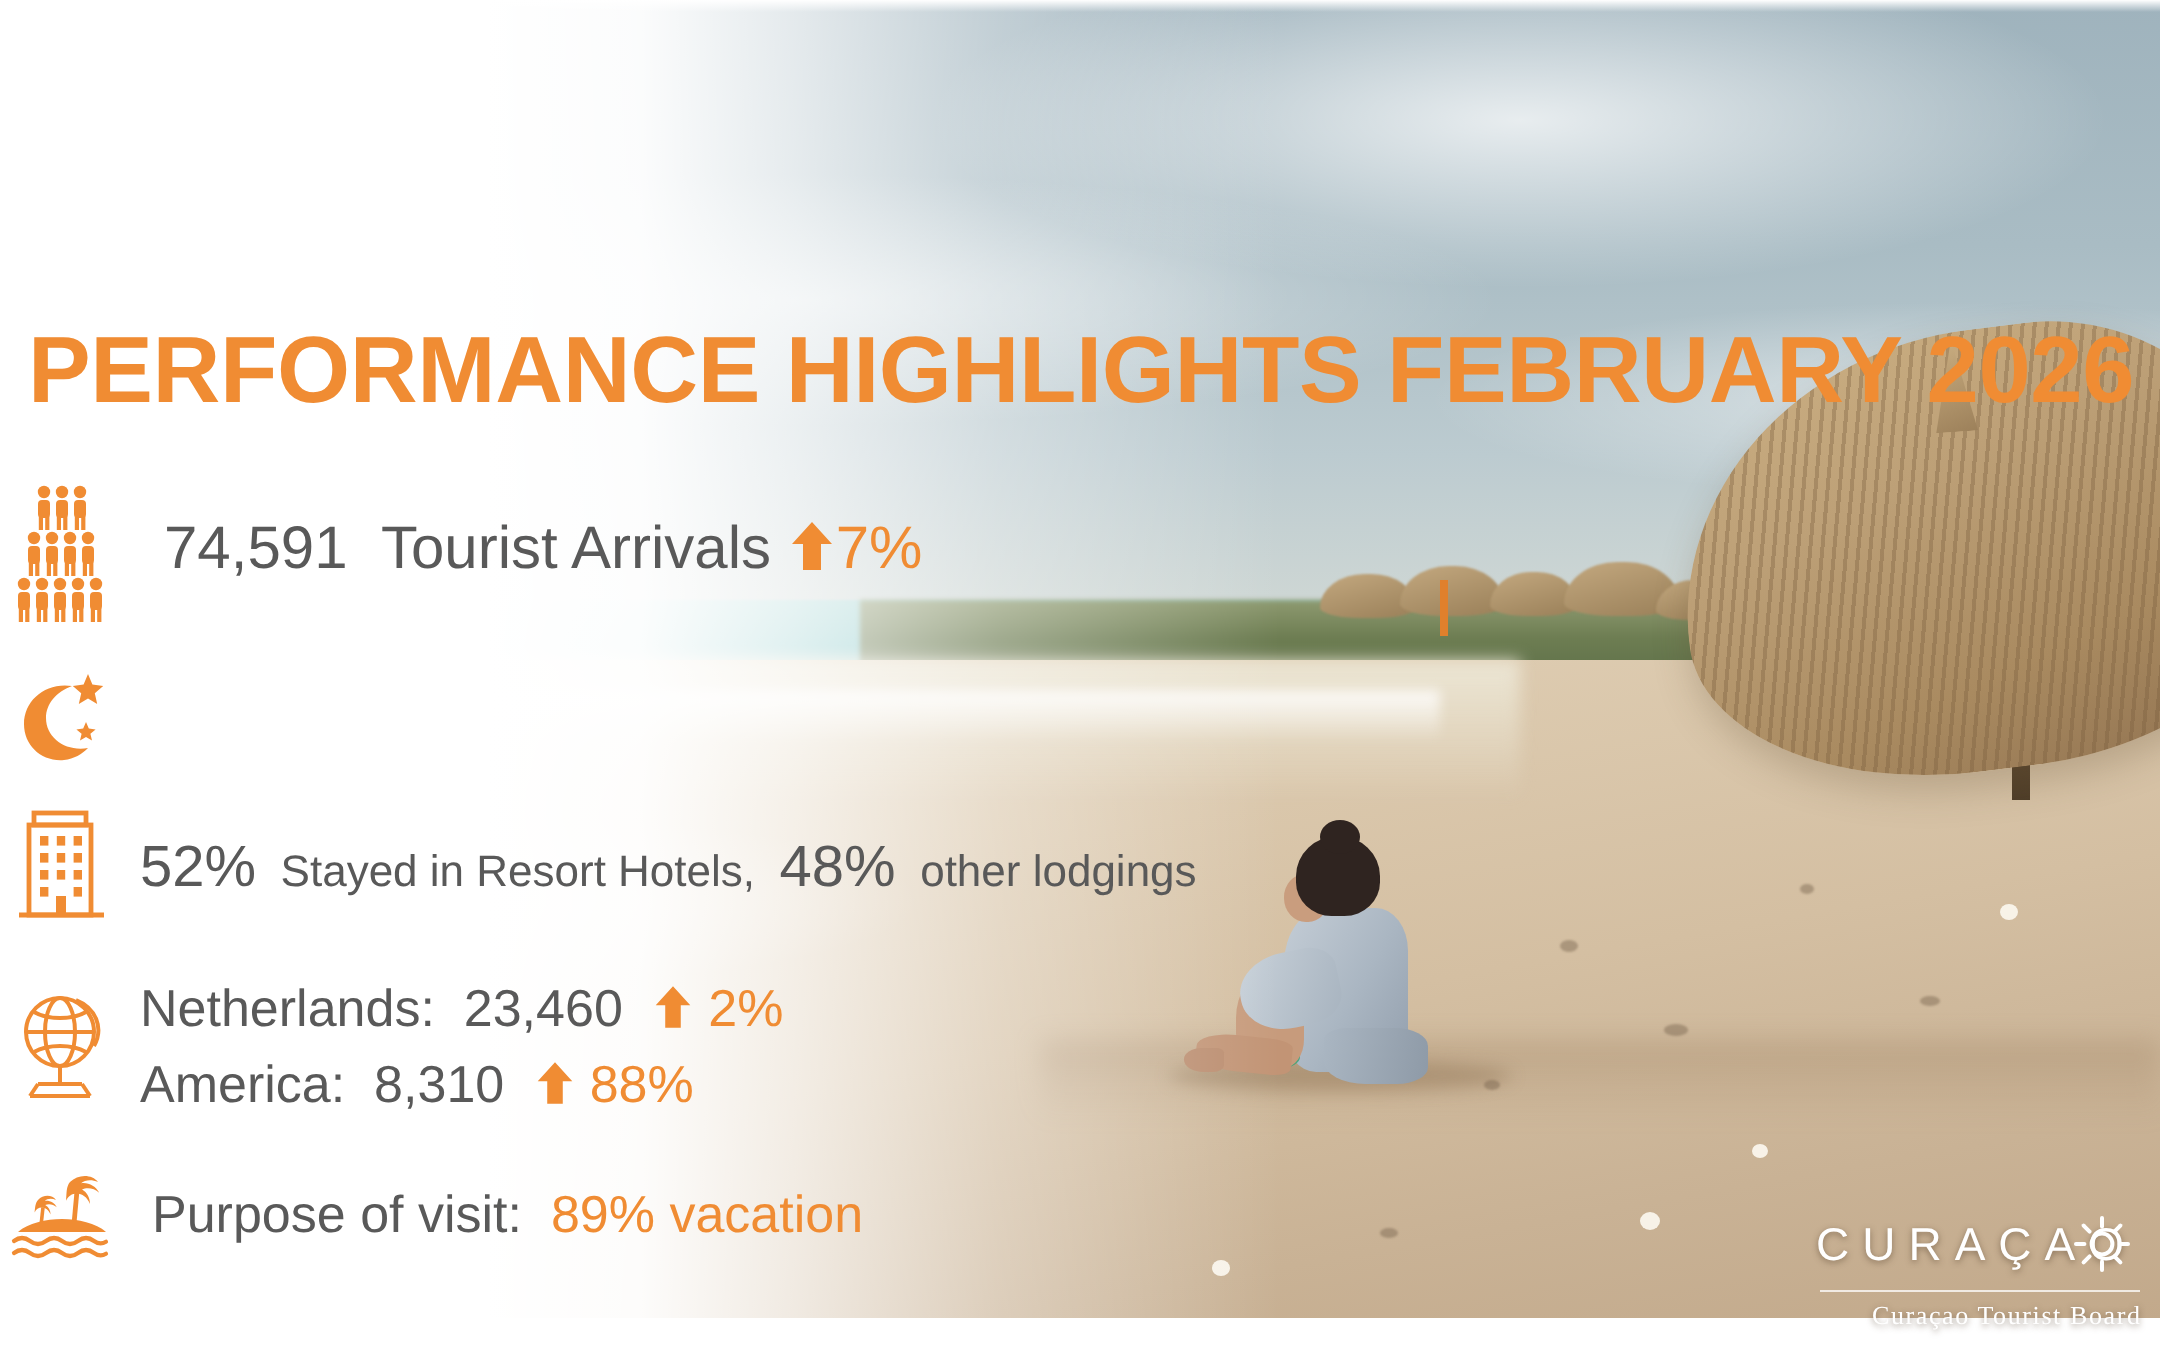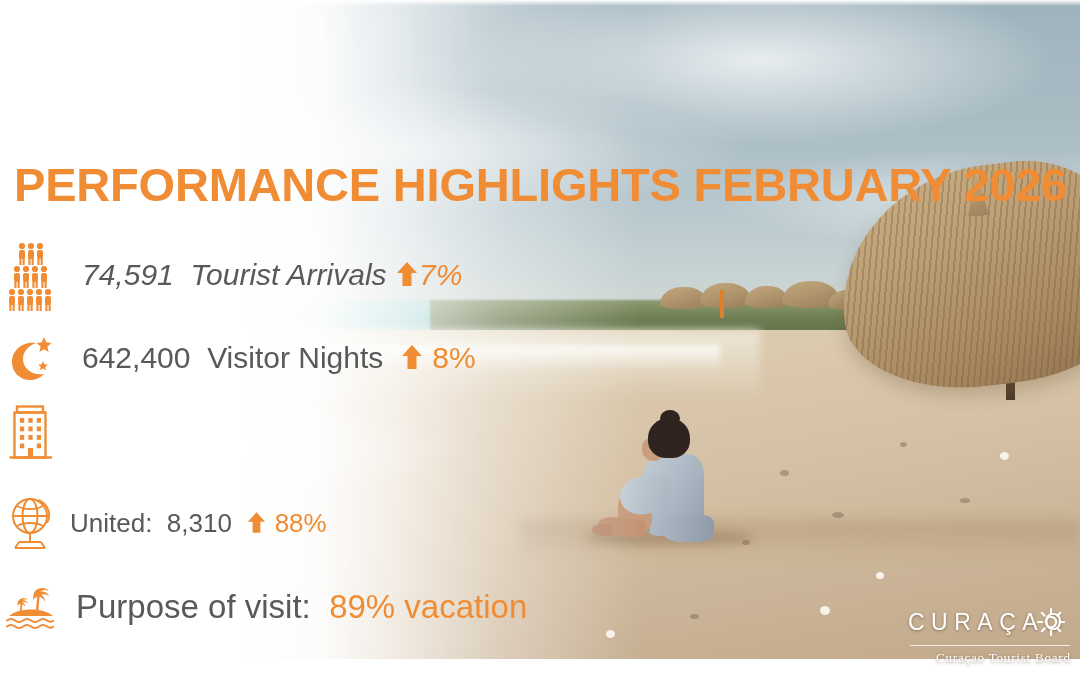--- a/index.html
+++ b/index.html
@@ -197,37 +197,37 @@
 
   .rows { position:absolute; left:0; top:186px; width:700px; }
 
   .row { position:relative; display:flex; align-items:center; }
   .row-icon {
     width:62px; min-width:62px; height:100%;
     display:flex; align-items:center; justify-content:center;
   }
   .row-text { color:#595959; white-space:nowrap; }
 
-  .r-arrivals { height:92px;font-style:italic; }
+  .r-arrivals { height:92px; }
   .r-arrivals .row-text { font-size:30px; padding-left:20px; }
 
   .r-nights { height:74px; }
   .r-nights .row-text { font-size:30px; padding-left:20px; }
 
   .r-hotels { height:76px; }
   .r-hotels .row-text { font-size:22px; padding-left:8px; }
   .r-hotels .big { font-size:29px; }
 
   .r-countries { height:104px; align-items:center; }
   .r-countries .row-icon { align-items:center; }
   .r-countries .stack { padding-left:8px; }
   .r-countries .line { font-size:26px; color:#595959; line-height:36px; white-space:nowrap; }
 
   .r-purpose { height:62px; }
-  .r-purpose .row-text { font-size:33px; padding-left:14px; }
+  .r-purpose .row-text { font-size:26px; padding-left:14px; }
 
   .orange { color:#F08C33; }
 
   .arrow {
     display:inline-block;
     vertical-align:-2px;
     margin:0 1px;
   }
 
   
@@ -411,29 +411,20 @@
         </div>
       </div>
 
       <div class="row r-nights">
         <div class="row-icon">
           <svg class="ico" width="50" height="48" viewBox="0 0 50 48" fill="#F08C33" aria-hidden="true">
             <path d="M30 8 C17 6 6 15 6 27 C6 38 15 46 26 45 C31 44.5 35 42 38 39 C27 41 17 34 17 24 C17 17 22 11 30 8 Z"></path>
             <path d="M38 2 l2.2 5.2 L45.6 8 l-4.2 3.6 1.2 5.4 L38 14.2 L33.4 17 l1.2 -5.4 L30.4 8 l5.4 -0.8 Z"></path>
             <path d="M37 26 l1.4 3.2 3.4 0.5 -2.6 2.2 0.8 3.4 -3 -1.8 -3 1.8 0.8 -3.4 -2.6 -2.2 3.4 -0.5 Z"></path>
           </svg>
-        </div>
-        <div class="row-text">
-          <span>642,400</span>
-          <span>&nbsp;</span><span>Visitor Nights</span>
-          <span>&nbsp;</span><span class="arrow">
-            <svg width="22" height="26" viewBox="0 0 22 26" fill="#F08C33">
-                <path d="M11 1 L21 12 L15.5 12 L15.5 25 L6.5 25 L6.5 12 L1 12 Z"></path>
-              </svg>
-          </span><span>&nbsp;</span><span class="orange">8%</span>
         </div>
       </div>
 
       <div class="row r-hotels">
         <div class="row-icon">
           <svg class="ico" width="46" height="60" viewBox="0 0 46 60" aria-hidden="true">
             <g fill="none" stroke="#F08C33" stroke-width="2.4">
               <rect x="9" y="2.5" width="26" height="6"></rect>
               <rect x="6.5" y="8.5" width="31" height="45"></rect>
               <line x1="1.5" y1="53.5" x2="44" y2="53.5"></line>
@@ -447,41 +438,56 @@
                 <rect x="28.8" y="22.5" width="4.2" height="4.8"></rect>
               <rect x="12" y="31" width="4.2" height="4.8"></rect>
                 <rect x="20.4" y="31" width="4.2" height="4.8"></rect>
                 <rect x="28.8" y="31" width="4.2" height="4.8"></rect>
               <rect x="12" y="39.5" width="4.2" height="4.8"></rect>
                 <rect x="28.8" y="39.5" width="4.2" height="4.8"></rect>
               <rect x="20" y="44" width="5" height="9.5"></rect>
             </g>
           </svg>
         </div>
+        <div class="row-text">
+          <span class="big">52%</span>
+          <span>&nbsp;</span><span>Stayed in Resort Hotels,</span>
+          <span>&nbsp;</span><span class="big">48%</span>
+          <span>&nbsp;</span><span>other lodgings</span>
+        </div>
       </div>
 
       <div class="row r-countries">
         <div class="row-icon">
           <svg class="ico" width="48" height="60" viewBox="0 0 48 60" fill="none" stroke="#F08C33" stroke-width="2" aria-hidden="true">
             <circle cx="23" cy="22" r="17"></circle>
             <ellipse cx="23" cy="22" rx="7.5" ry="17"></ellipse>
             <line x1="6" y1="22" x2="40" y2="22"></line>
             <path d="M10 12 C17 16 29 16 36 12"></path>
             <path d="M10 32 C17 28 29 28 36 32"></path>
             <path d="M31 6 C41 10 45 20 40 29"></path>
             <line x1="23" y1="39" x2="23" y2="48"></line>
             <line x1="12" y1="48" x2="34" y2="48"></line>
             <line x1="8" y1="54" x2="38" y2="54"></line>
             <line x1="12" y1="48" x2="8" y2="54"></line>
             <line x1="34" y1="48" x2="38" y2="54"></line>
           </svg>
         </div>
         <div class="stack">
           <div class="line">
-            <span>United:</span>
+            <span>Netherlands:</span>
+            <span>&nbsp;</span><span>23,460</span>
+            <span>&nbsp;</span><span class="arrow">
+              <svg width="19" height="23" viewBox="0 0 22 26" fill="#F08C33">
+                  <path d="M11 1 L21 12 L15.5 12 L15.5 25 L6.5 25 L6.5 12 L1 12 Z"></path>
+                </svg>
+            </span><span>&nbsp;</span><span class="orange">2%</span>
+          </div>
+          <div class="line">
+            <span>America:</span>
             <span>&nbsp;</span><span>8,310</span>
             <span>&nbsp;</span><span class="arrow">
               <svg width="19" height="23" viewBox="0 0 22 26" fill="#F08C33">
                   <path d="M11 1 L21 12 L15.5 12 L15.5 25 L6.5 25 L6.5 12 L1 12 Z"></path>
                 </svg>
             </span><span>&nbsp;</span><span class="orange">88%</span>
           </div>
         </div>
       </div>
 

